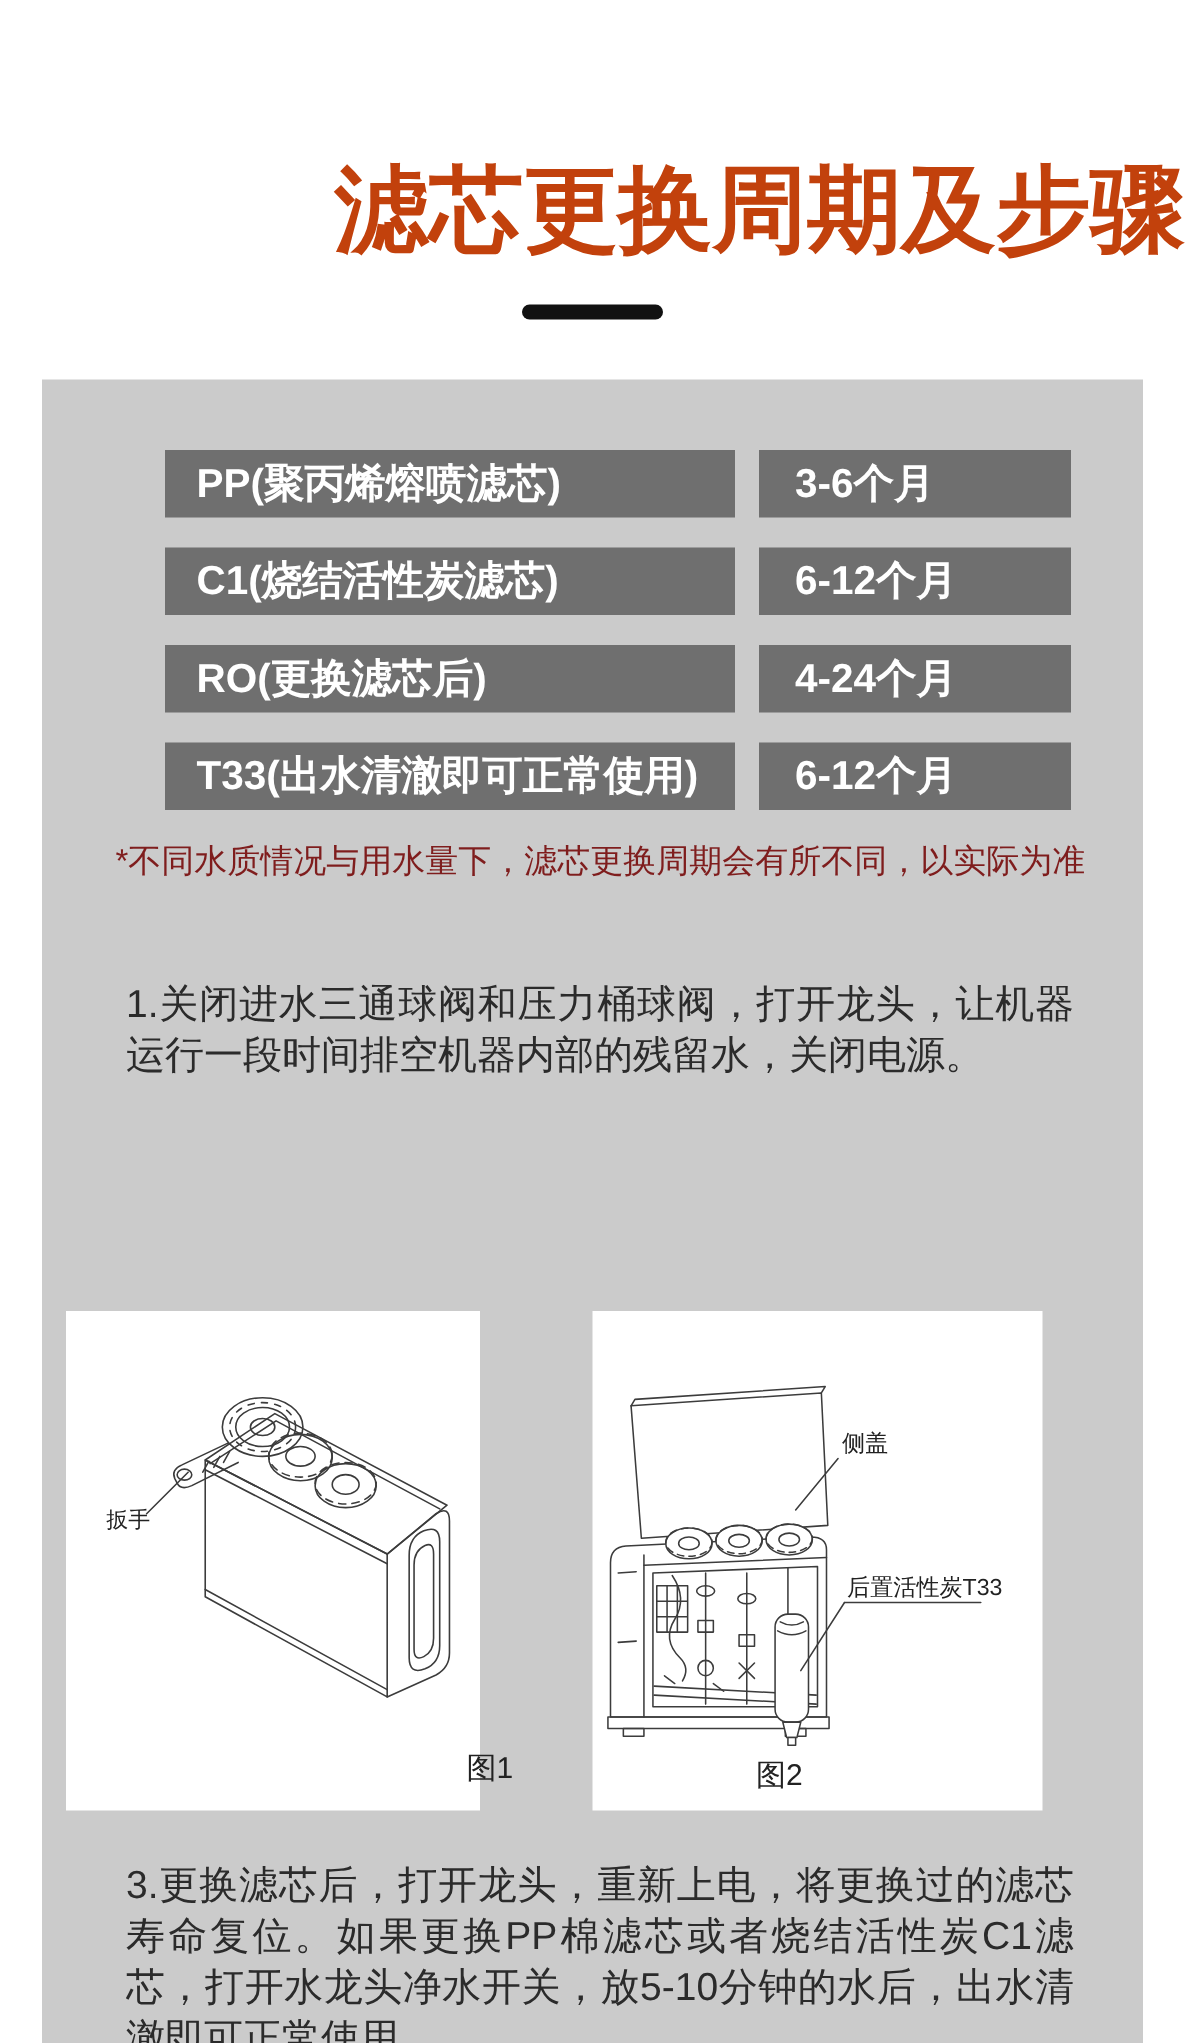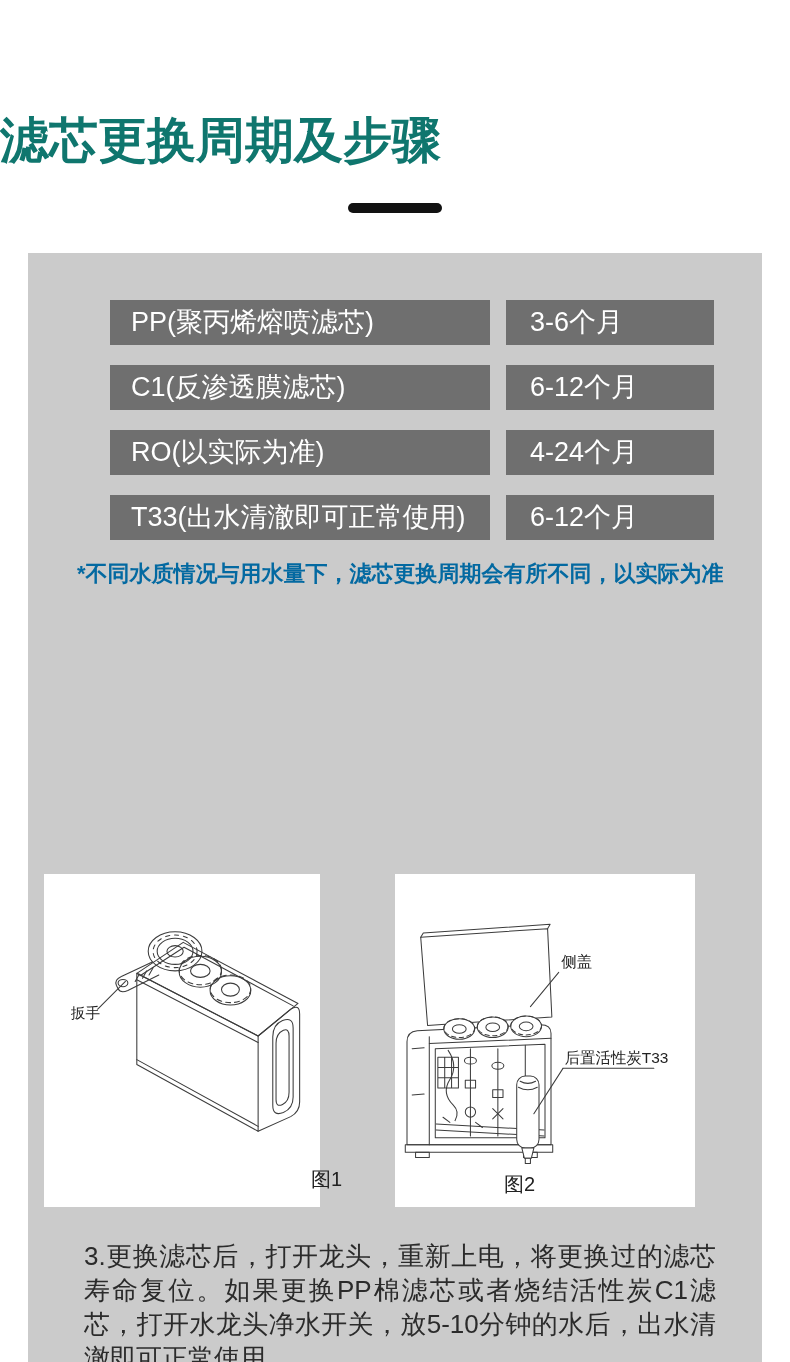--- a/index.html
+++ b/index.html
@@ -6,51 +6,50 @@
   body{
     width:790px;height:1362px;
     background:#ffffff;
     font-family:"Liberation Sans","DejaVu Sans",sans-serif;
     -webkit-font-smoothing:antialiased;
   }
   .page{position:relative;width:790px;height:1362px;overflow:hidden;background:#ffffff;}
 
   .page-title{
     position:absolute;left:0;top:100px;width:790px;
-    text-align:left;
-    font-size:49px;line-height:80px;font-weight:900;
-    letter-spacing:0px;color:#0f766e;
+    text-align:right;
+    font-size:63px;line-height:80px;font-weight:900;
+    letter-spacing:0px;color:#c2410c;
   }
   .title-underline{
     position:absolute;left:348px;top:203px;width:94px;height:10px;
     background:#111111;border-radius:5px;
   }
 
   .panel{
     position:absolute;left:28px;top:253px;width:734px;height:1109px;
     background:#cbcbcb;
   }
 
   
   .sched-row{position:absolute;height:45px;}
   .cell{
     position:absolute;top:0;height:45px;
     background:#6f6f6f;color:#ffffff;
-    font-size:27px;line-height:45px;font-weight:400;
+    font-size:27px;line-height:45px;font-weight:700;
     white-space:nowrap;overflow:hidden;
   }
   .cell.name{left:82px;width:380px;padding-left:21px;box-sizing:border-box;}
   .cell.period{left:478px;width:208px;padding-left:24px;box-sizing:border-box;}
   .row0{top:47px;} .row1{top:112px;} .row2{top:177px;} .row3{top:242px;}
 
   .sched-note{
     position:absolute;left:49px;top:306px;width:660px;
-    font-size:22px;line-height:30px;color:#0369a1;
+    font-size:22px;line-height:30px;color:#7f1d1d;
     white-space:nowrap;
-    font-weight:bold;
   }
 
   .step{
     position:absolute;left:56px;width:632px;
     font-size:26px;line-height:34px;color:#2b2b2b;
     text-align:justify;
   }
   .step1{top:399px;}
   .step2{top:495px;}
   .step3{top:986px;}
@@ -78,35 +77,36 @@
   <div class="title-underline"></div>
 
   <div class="panel">
 
     <div>
       <div class="sched-row row0">
         <div class="cell name">PP(聚丙烯熔喷滤芯)</div>
         <div class="cell period">3-6个月</div>
       </div>
       <div class="sched-row row1">
-        <div class="cell name">C1(反渗透膜滤芯)</div>
+        <div class="cell name">C1(烧结活性炭滤芯)</div>
         <div class="cell period">6-12个月</div>
       </div>
       <div class="sched-row row2">
-        <div class="cell name">RO(以实际为准)</div>
+        <div class="cell name">RO(更换滤芯后)</div>
         <div class="cell period">4-24个月</div>
       </div>
       <div class="sched-row row3">
         <div class="cell name">T33(出水清澈即可正常使用)</div>
         <div class="cell period">6-12个月</div>
       </div>
     </div>
 
     <div class="sched-note">*不同水质情况与用水量下，滤芯更换周期会有所不同，以实际为准</div>
 
+    <div class="step step1">1.关闭进水三通球阀和压力桶球阀，打开龙头，让机器运行一段时间排空机器内部的残留水，关闭电源。</div>
 
     <div class="fig-box fig1">
       <svg viewBox="0 0 339 333">
         <g stroke="#3c3c3c" fill="none" stroke-width="1.3" stroke-linejoin="round" stroke-linecap="round">
 
           <path d="M114,84 L171,46 L312,121 L263,161 Z"></path>
           <path d="M118,87 L172,52 L306,124"></path>
 
           <path d="M114,84 L114,196 L263,278 L263,161 Z"></path>
           <path d="M114,92 L263,169"></path>

